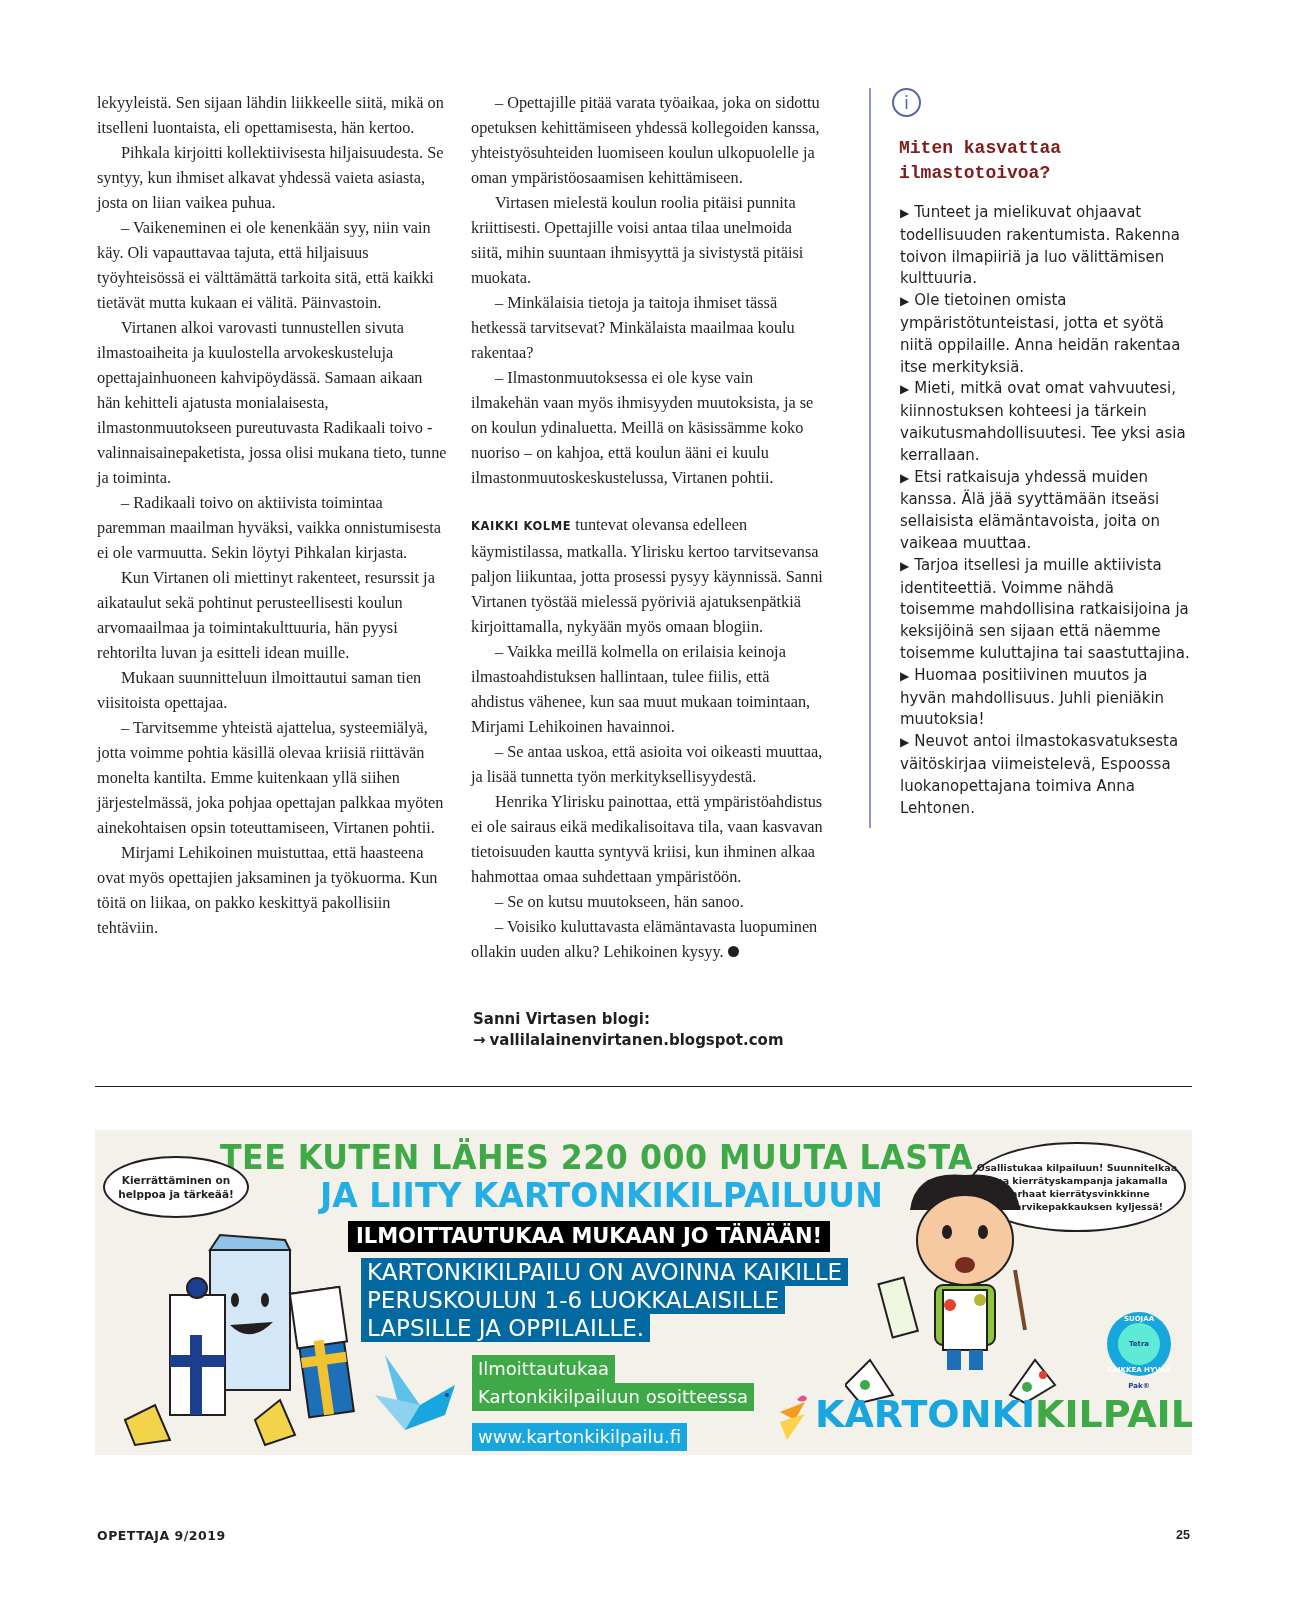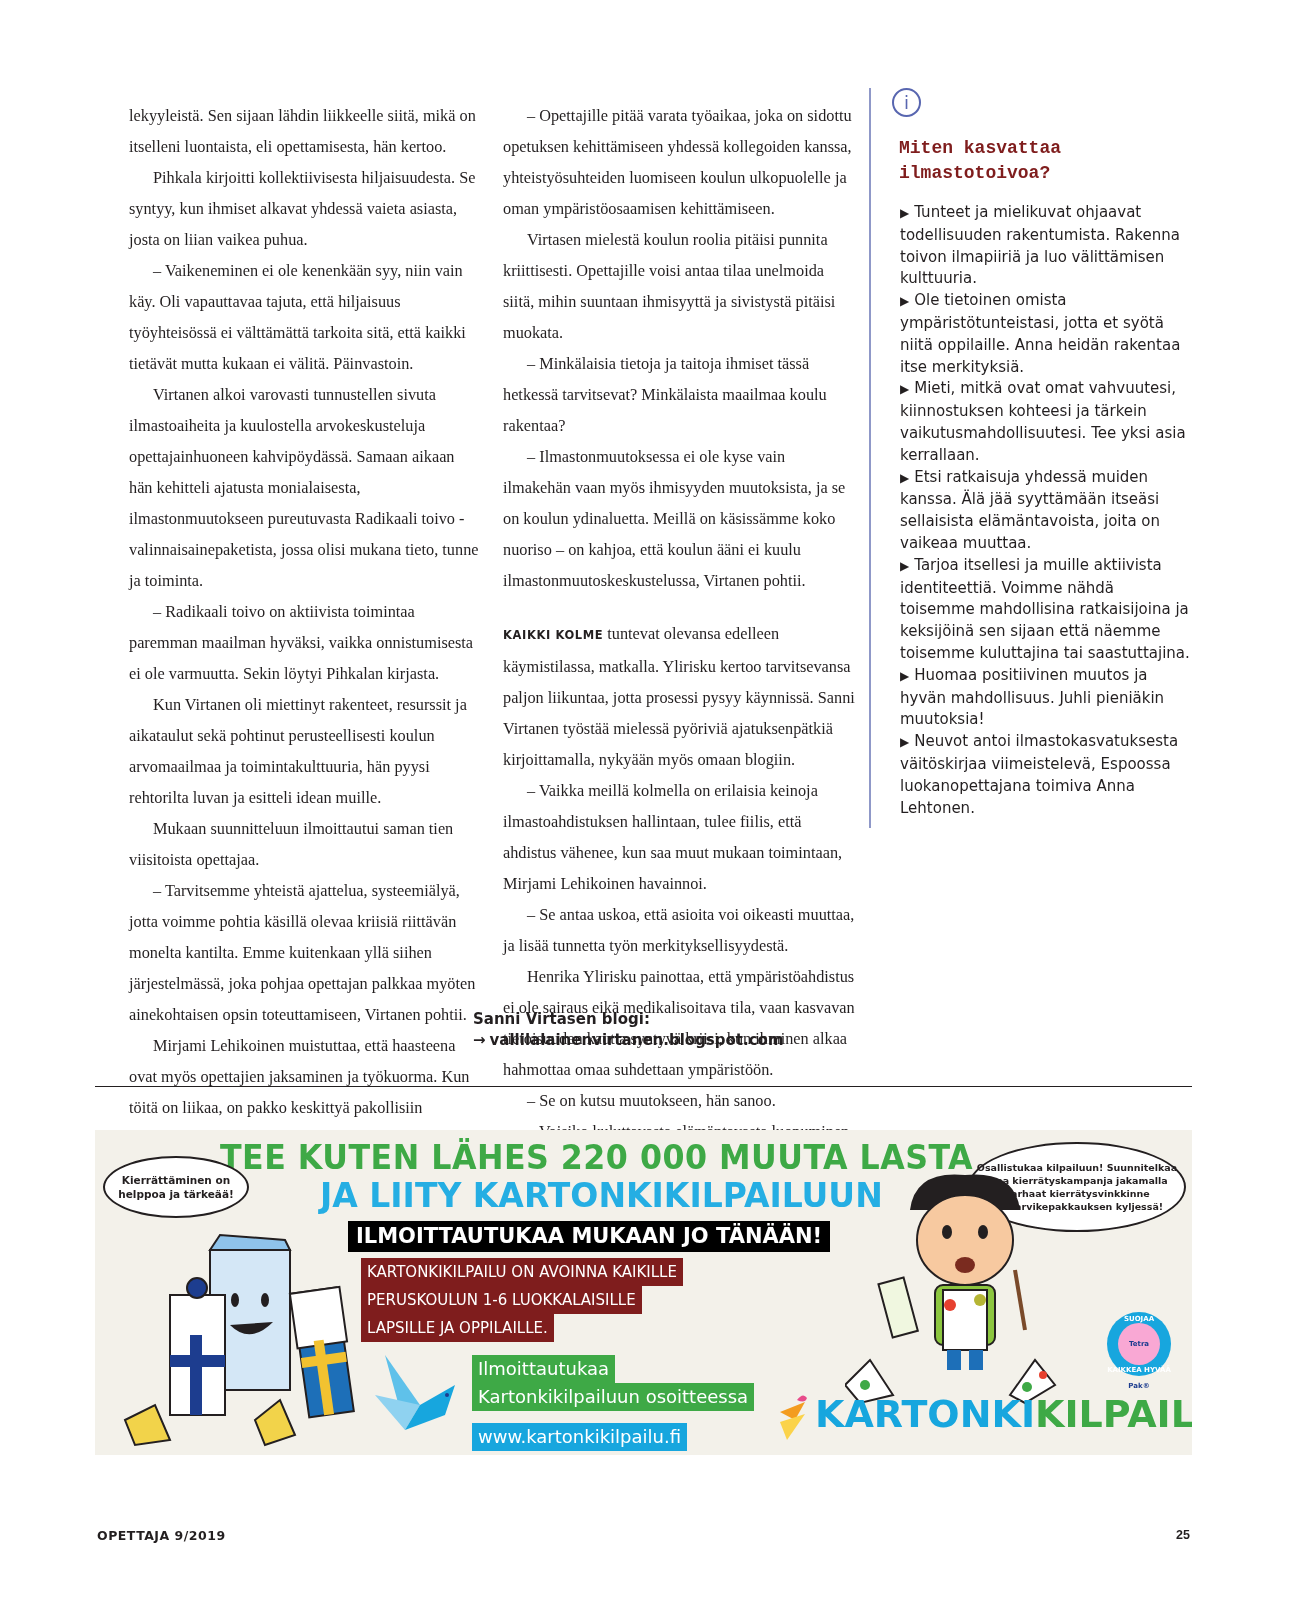--- a/index.html
+++ b/index.html
@@ -1,19 +1,19 @@
 <!DOCTYPE html>
 <html><head>
 <meta charset="utf-8">
 <style>
   * { box-sizing: border-box; margin: 0; padding: 0; }
   html, body { width: 1312px; height: 1598px; background: #ffffff; overflow: hidden; }
   body { position: relative; color: #231f20; }
 
-  .col { position: absolute; top: 100px; font-family: "Liberation Serif", "DejaVu Serif", serif; font-size: 16.3px; line-height: 31px; color: #231f20; margin-left: 32px; }
+  .col { position: absolute; top: 90px; font-family: "Liberation Serif", "DejaVu Serif", serif; font-size: 16.3px; line-height: 25px; color: #231f20; }
   .col-1 { left: 97px; width: 352px; }
   .col-2 { left: 471px; width: 352px; }
   .col p { text-indent: 24px; }
   .col p.noindent { text-indent: 0; }
   .col p.gap { margin-top: 21.8px; }
   .lead { font-family: "DejaVu Sans", sans-serif; font-weight: bold; font-size: 11.5px; letter-spacing: 0.6px; }
   .endmark { display: inline-block; width: 11px; height: 11px; border-radius: 50%; background: #231f20; margin-left: 4px; vertical-align: 0px; }
 
   .blog { position: absolute; left: 473px; top: 1009px; font-family: "DejaVu Sans", sans-serif; font-size: 15px; line-height: 21px; font-weight: bold; color: #231f20; }
   .blog .arrow { margin-right: 4px; }
@@ -25,33 +25,33 @@
   .side-list li { list-style: none; }
   .tri { font-size: 12px; margin-right: 5px; }
 
   .divider { position: absolute; left: 95px; top: 1086px; width: 1097px; height: 1px; background: #231f20; }
 
   .ad { position: absolute; left: 95px; top: 1130px; width: 1097px; height: 325px; background: #f3f1ea; overflow: hidden; }
   .ad-h1 { position: absolute; left: 125px; top: 8px; font-family: "DejaVu Sans", sans-serif; font-weight: bold; font-size: 33px; letter-spacing: 0.5px; color: #3ea946; transform: scaleX(0.96); transform-origin: left; white-space: nowrap; }
   .ad-h2 { position: absolute; left: 225px; top: 46px; font-family: "DejaVu Sans", sans-serif; font-weight: bold; font-size: 33px; color: #25aee3; white-space: nowrap; }
   .ad-bar-green { position: absolute; left: 253px; top: 91px; padding: 1px 8px; background: #000000; color: #fff; font-family: "DejaVu Sans", sans-serif; font-weight: bold; font-size: 21px; line-height: 29px; white-space: nowrap; }
   .ad-bar-blue { position: absolute; left: 266px; top: 128px; width: 470px; }
-  .ad-bar-blue div { display: inline-block; background: #7f1d1d; color: #fff; font-family: "DejaVu Sans", sans-serif; font-size: 15px; line-height: 28px; padding: 0 6px; margin-bottom: 0px; white-space: nowrap; }
+  .ad-bar-blue div { display: inline-block; background: #0369a1; color: #fff; font-family: "DejaVu Sans", sans-serif; font-size: 23px; line-height: 28px; padding: 0 6px; margin-bottom: 0px; white-space: nowrap; }
   .ad-reg { position: absolute; left: 377px; top: 225px; }
   .ad-reg div { display: inline-block; font-family: "DejaVu Sans", sans-serif; font-size: 18px; line-height: 28px; padding: 0 6px; color: #fff; white-space: nowrap; text-align: right; }
   .ad-reg .g { background: #3ea946; }
   .ad-reg .b { background: #17a6de; margin-top: 12px; }
   .bubble { position: absolute; background: #fff; border: 2px solid #231f20; border-radius: 50%; font-family: "DejaVu Sans", sans-serif; font-weight: bold; color: #231f20; text-align: center; display: flex; align-items: center; justify-content: center; }
   .bubble-left { left: 8px; top: 26px; width: 146px; height: 62px; font-size: 10.5px; line-height: 14px; }
   .bubble-right { left: 873px; top: 12px; width: 218px; height: 90px; font-size: 9.5px; line-height: 13px; }
   .ad-logo { position: absolute; left: 720px; top: 262px; font-family: "DejaVu Sans", sans-serif; font-weight: bold; font-size: 38px; letter-spacing: 0px; white-space: nowrap; }
   .ad-logo .c1 { color: #17a6de; }
   .ad-logo .c2 { color: #3ea946; }
   .tetra { position: absolute; left: 1012px; top: 182px; width: 64px; height: 64px; border-radius: 50%; background: #17a6de; color: #fff; font-family: "DejaVu Sans", sans-serif; font-size: 7px; font-weight: bold; text-align: center; }
-  .tetra .inner { position: absolute; left: 11px; top: 11px; width: 42px; height: 42px; border-radius: 50%; background: #f9a8d4; color: #1d3d8f; font-size: 7px; line-height: 42px; }
+  .tetra .inner { position: absolute; left: 11px; top: 11px; width: 42px; height: 42px; border-radius: 50%; background: #5eead4; color: #1d3d8f; font-size: 7px; line-height: 42px; }
   .tetra .top { position: absolute; top: 3px; width: 100%; }
   .tetra .bot { position: absolute; bottom: 2px; width: 100%; }
 
   .footer-left { position: absolute; left: 97px; top: 1528px; font-family: "DejaVu Sans", sans-serif; font-weight: bold; font-size: 12.5px; letter-spacing: 0.5px; color: #231f20; }
   .footer-right { position: absolute; left: 1176px; top: 1528px; font-family: Liberation Sans, sans-serif; font-weight: bold; font-size: 12.5px; color: #231f20; }
 </style>
 </head>
 <body>
 
 <div class="col col-1">

